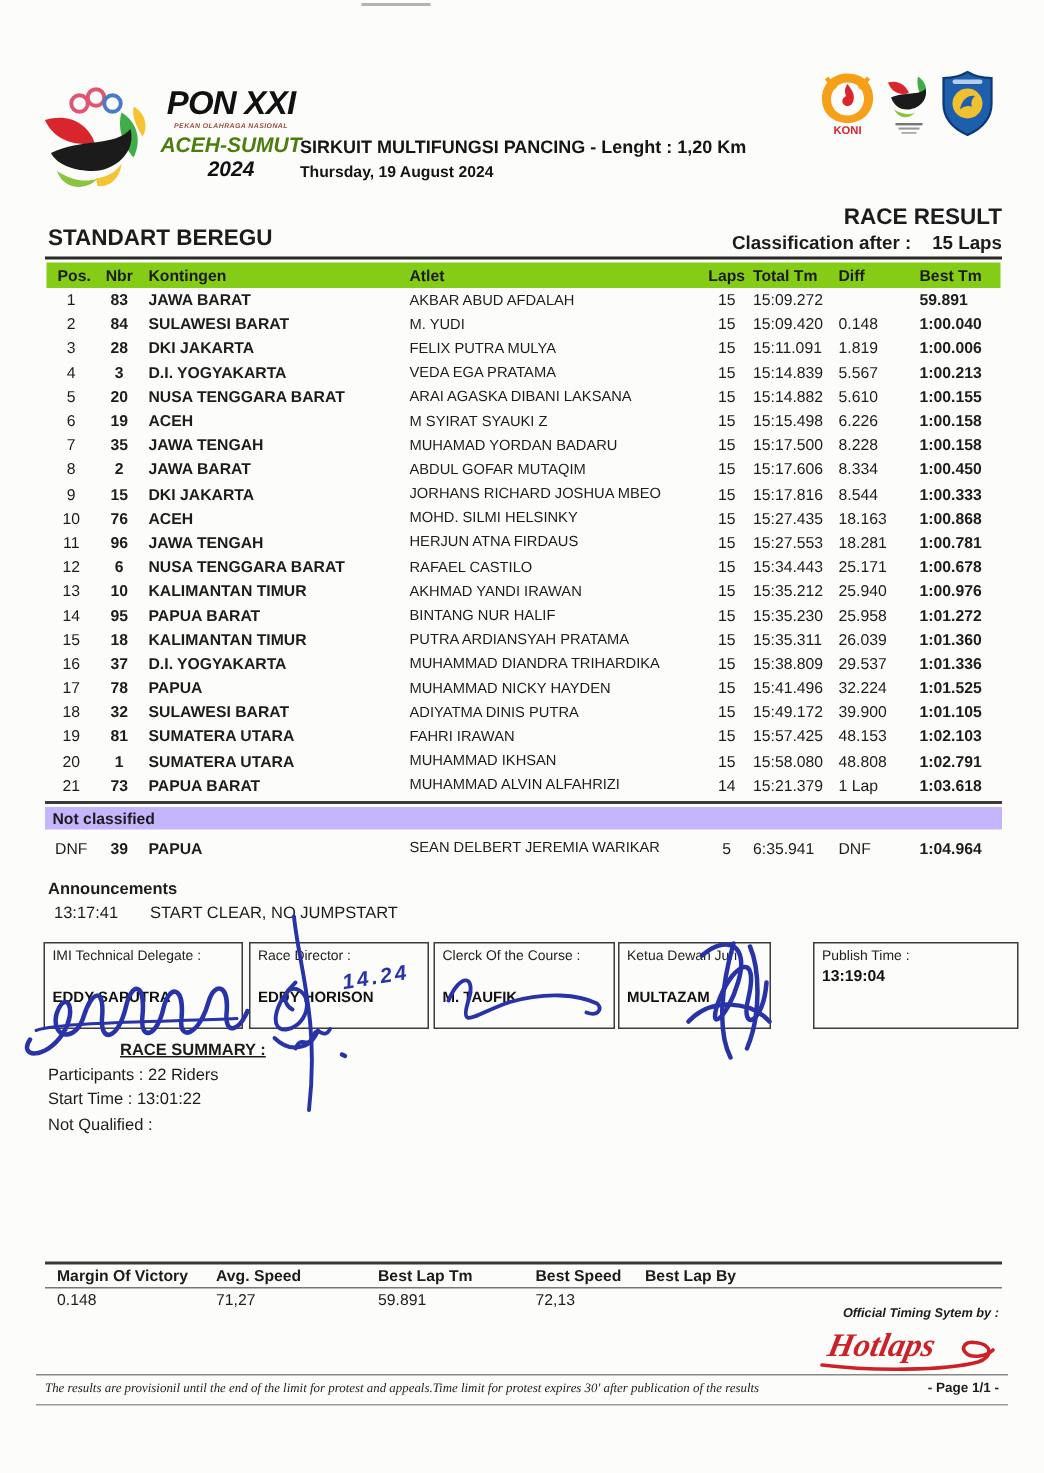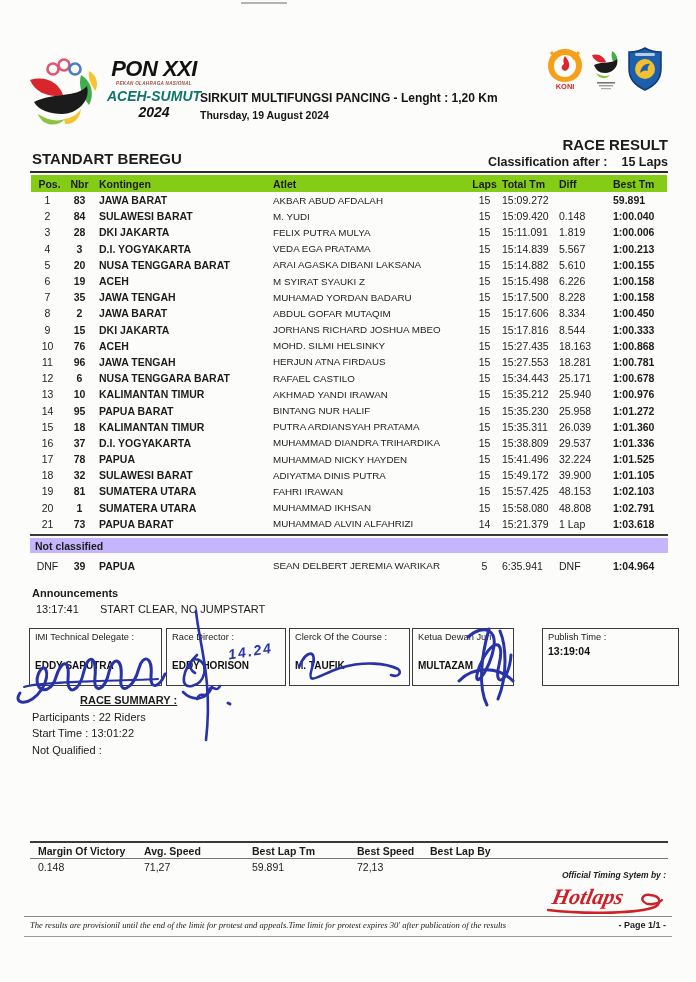--- a/index.html
+++ b/index.html
@@ -8,21 +8,21 @@
   .abs{position:absolute;}
 
   
   #smudge{left:241px;top:2px;width:46px;height:2px;background:#777;opacity:.55;}
 
   
   #bird-logo{left:28px;top:56px;}
   #logo-text{left:100px;top:58px;width:108px;text-align:center;line-height:1;font-style:italic;}
   .logo-main{font-size:22px;font-weight:bold;letter-spacing:-.5px;color:#111;}
   .logo-sub{font-size:4.6px;font-weight:bold;color:#9a4f3f;margin-top:2px;letter-spacing:.3px;}
-  .logo-region{font-size:14px;font-weight:bold;margin-top:2px;color:#0f766e;}
+  .logo-region{font-size:14px;font-weight:bold;margin-top:2px;color:#4d7c0f;}
   .logo-year{font-size:14px;font-weight:bold;margin-top:2px;color:#111;}
   #event-info{left:200px;top:91px;}
   .event-title{font-size:12px;font-weight:bold;color:#151515;}
   .event-date{font-size:10.5px;font-weight:bold;margin-top:4px;color:#151515;}
   #right-logos{left:545px;top:47px;display:flex;align-items:flex-start;gap:5px;}
 
   
   #race-result-title{right:28px;top:136px;font-size:15px;font-weight:bold;}
   #category-title{left:32px;top:150px;font-size:15px;font-weight:bold;}
   #classification{right:28px;top:155px;font-size:12.5px;font-weight:bold;}

